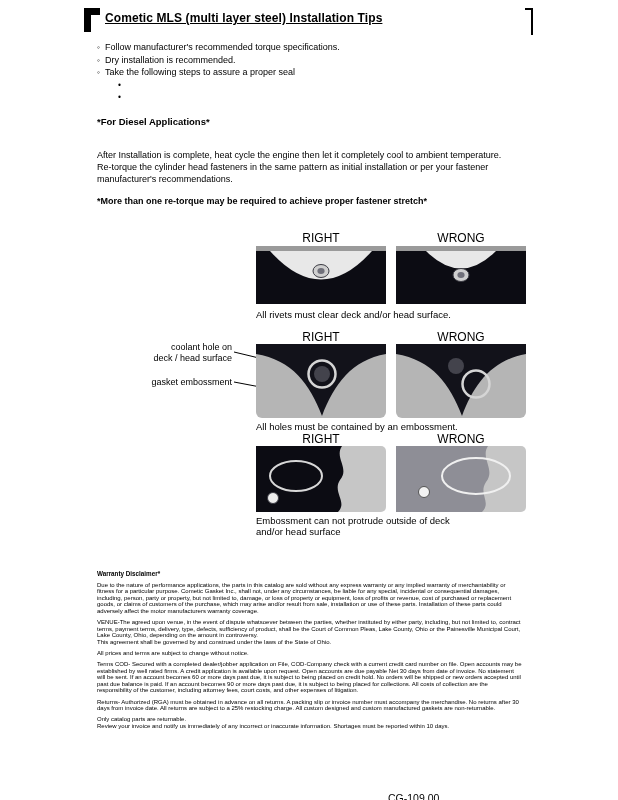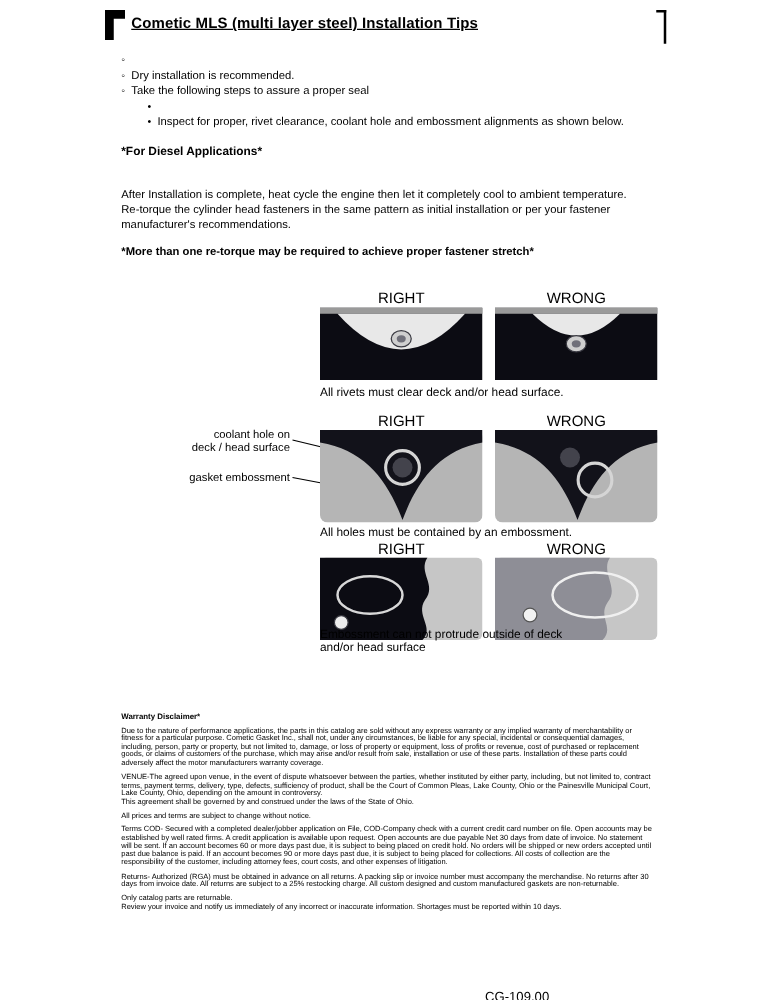--- a/index.html
+++ b/index.html
@@ -45,35 +45,35 @@
 <div class="page">
 
   <div class="mark-tl"></div>
   <div class="mark-tr"></div>
 
   <h1 class="title">Cometic MLS (multi layer steel) Installation Tips</h1>
 
   <div class="tips">
     <div class="li">
       <span class="mark">◦</span>
+      <span>Follow manufacturer's recommended torque specifications.</span>
     </div>
     <div class="li">
       <span class="mark">◦</span>
       <span>Dry installation is recommended.</span>
     </div>
     <div class="li">
       <span class="mark">◦</span>
       <span>Take the following steps to assure a proper seal</span>
     </div>
     <div class="li sub">
       <span class="mark">•</span>
     </div>
     <div class="li sub">
       <span class="mark">•</span>
-      <span>Inspect for proper, rivet clearance, coolant hole and embossment alignments as shown below.</span>
     </div>
   </div>
 
   <div class="diesel">
     <div class="dh">*For Diesel Applications*</div>
     <p>After Installation is complete, heat cycle the engine then let it completely cool to ambient temperature. Re-torque the cylinder head fasteners in the same pattern as initial installation or per your fastener manufacturer's recommendations.</p>
     <p class="note">*More than one re-torque may be required to achieve proper fastener stretch*</p>
   </div>
 
   <div class="figures">
@@ -143,21 +143,21 @@
       </svg>
     </div>
     <div class="fimg" style="left:376px; top:218px;">
       <svg width="130" height="66" viewBox="0 0 130 66">
         <rect width="130" height="66" rx="5" fill="#c6c6c6"></rect>
         <path d="M0,0 H92 C84,12 100,24 90,36 C82,48 96,56 86,66 H0 Z" fill="#8e8e96"></path>
         <ellipse cx="80" cy="30" rx="34" ry="18" fill="none" stroke="#f0f0f0" stroke-width="2"></ellipse>
         <circle cx="28" cy="46" r="5.5" fill="#f2f2f2" stroke="#555" stroke-width="1"></circle>
       </svg>
     </div>
-    <div class="fcap" style="top:274px;">Embossment can not protrude outside of deck
+    <div class="fcap" style="top:287px;">Embossment can not protrude outside of deck
 and/or head surface</div>
   </div>
 
   <div class="disclaimer">
     <div class="head">Warranty Disclaimer*</div>
     <p>Due to the nature of performance applications, the parts in this catalog are sold without any express warranty or any implied warranty of merchantability or fitness for a particular purpose.  Cometic Gasket Inc., shall not, under any circumstances, be liable for any special, incidental or consequential damages, including, person, party or property, but not limited to, damage, or loss of property or equipment, loss of profits or revenue, cost of purchased or replacement goods, or claims of customers of the purchase, which may arise and/or result from sale, installation or use of these parts.  Installation of these parts could adversely affect the motor manufacturers warranty coverage.</p>
     <p>VENUE-The agreed upon venue, in the event of dispute whatsoever between the parties, whether instituted by either party, including, but not limited to, contract terms, payment terms, delivery, type, defects, sufficiency of product, shall be the Court of Common Pleas, Lake County, Ohio or the Painesville Municipal Court, Lake County, Ohio, depending on the amount in controversy.
 This agreement shall be governed by and construed under the laws of the State of Ohio.</p>
     <p>All prices and terms are subject to change without notice.</p>
     <p>Terms COD- Secured with a completed dealer/jobber application on File, COD-Company check with a current credit card number on file.  Open accounts may be established by well rated firms.  A credit application is available upon request.  Open accounts are due payable Net 30 days from date of invoice.  No statement will be sent.  If an account becomes 60 or more days past due, it is subject to being placed on credit hold.  No orders will be shipped or new orders accepted until past due balance is paid.  If an account becomes 90 or more days past due, it is subject to being placed for collections.  All costs of collection are the responsibility of the customer, including attorney fees, court costs, and other expenses of litigation.</p>

